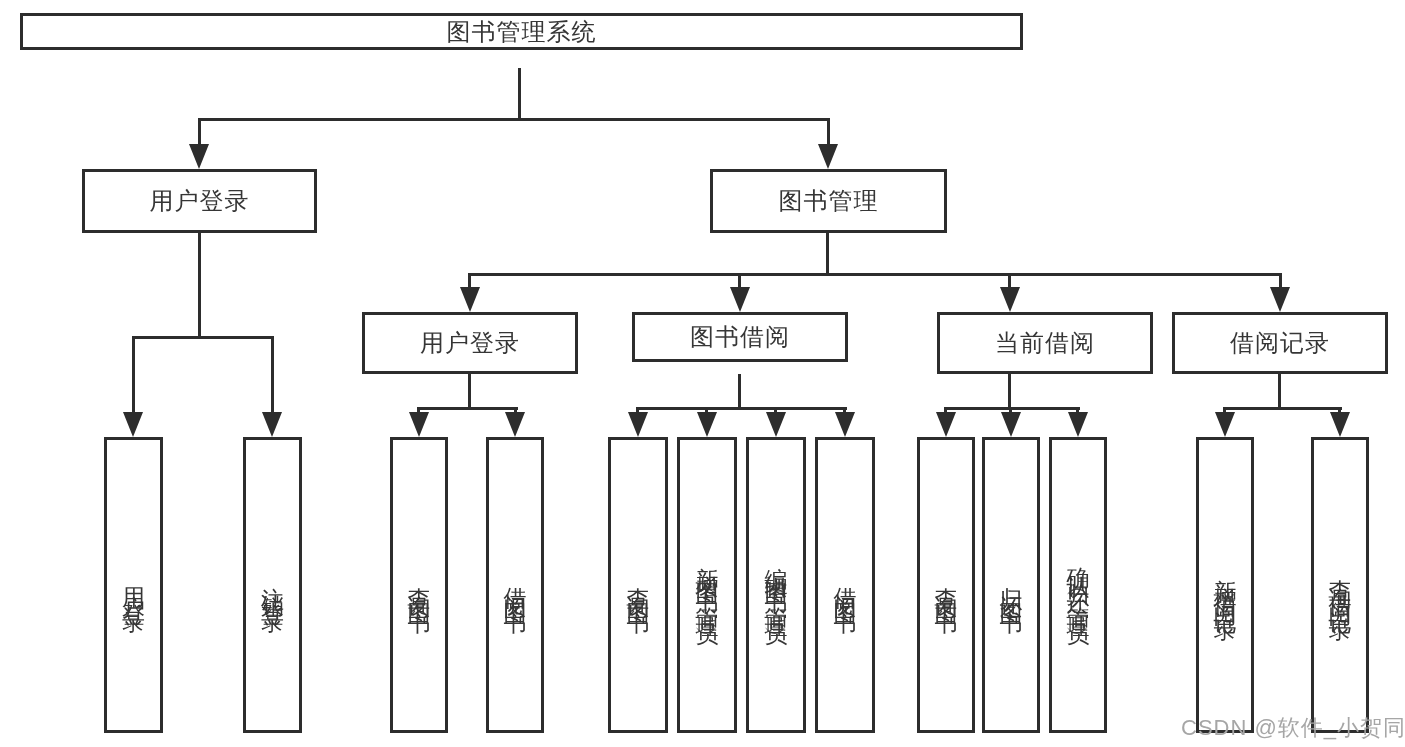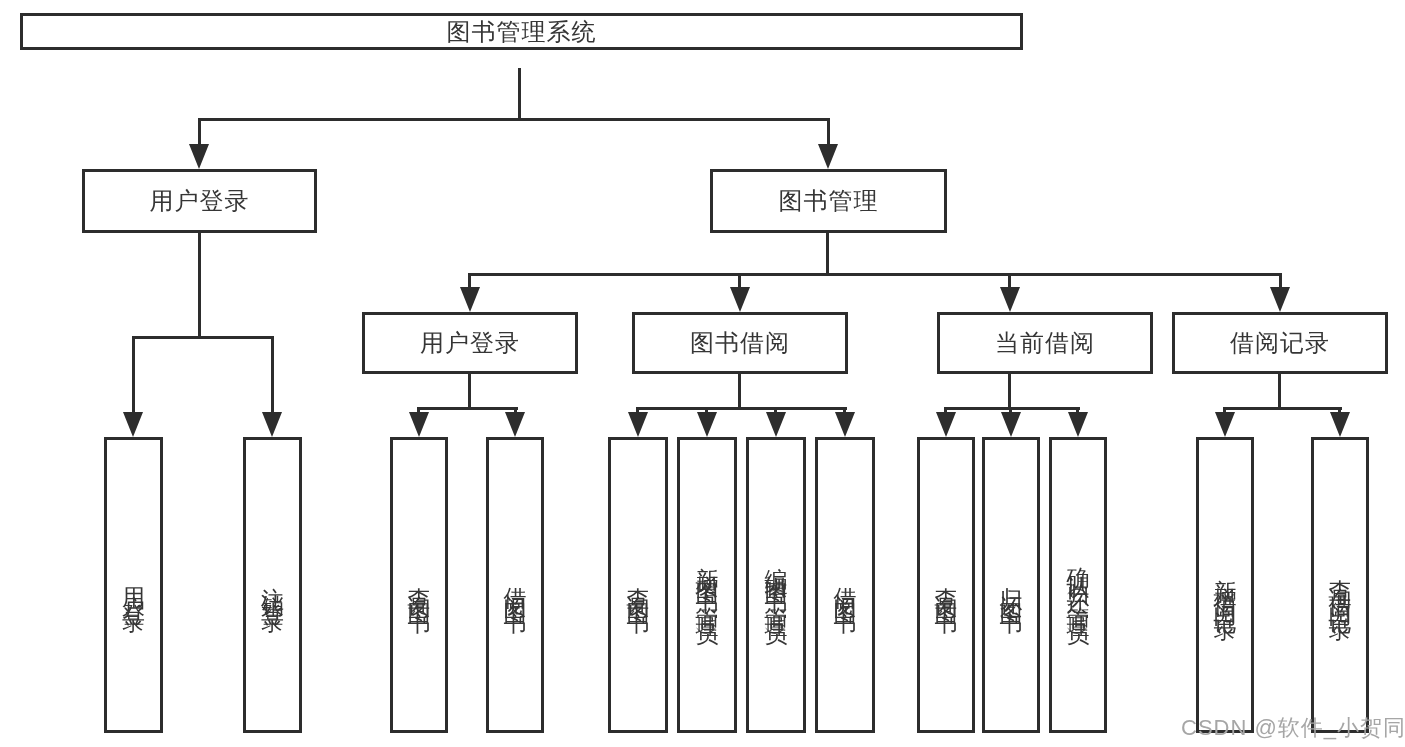--- a/index.html
+++ b/index.html
@@ -133,21 +133,21 @@
   <div class="box" style="left:82px;top:169px;width:235px;height:64px;">
     <span>用户登录</span>
   </div>
   <div class="box" style="left:710px;top:169px;width:237px;height:64px;">
     <span>图书管理</span>
   </div>
 
   <div class="box" style="left:362px;top:312px;width:216px;height:62px;">
     <span>用户登录</span>
   </div>
-  <div class="box" style="left:632px;top:312px;width:216px;height:62px;align-items:center;">
+  <div class="box" style="left:632px;top:312px;width:216px;height:50px;align-items:center;">
     <span>图书借阅</span>
   </div>
   <div class="box" style="left:902px;top:312px;width:216px;height:62px;margin-left:35px;">
     <span>当前借阅</span>
   </div>
   <div class="box" style="left:1172px;top:312px;width:216px;height:62px;">
     <span>借阅记录</span>
   </div>
 
   <div class="vbox" style="left:104px;top:437px;width:59px;height:296px;">

